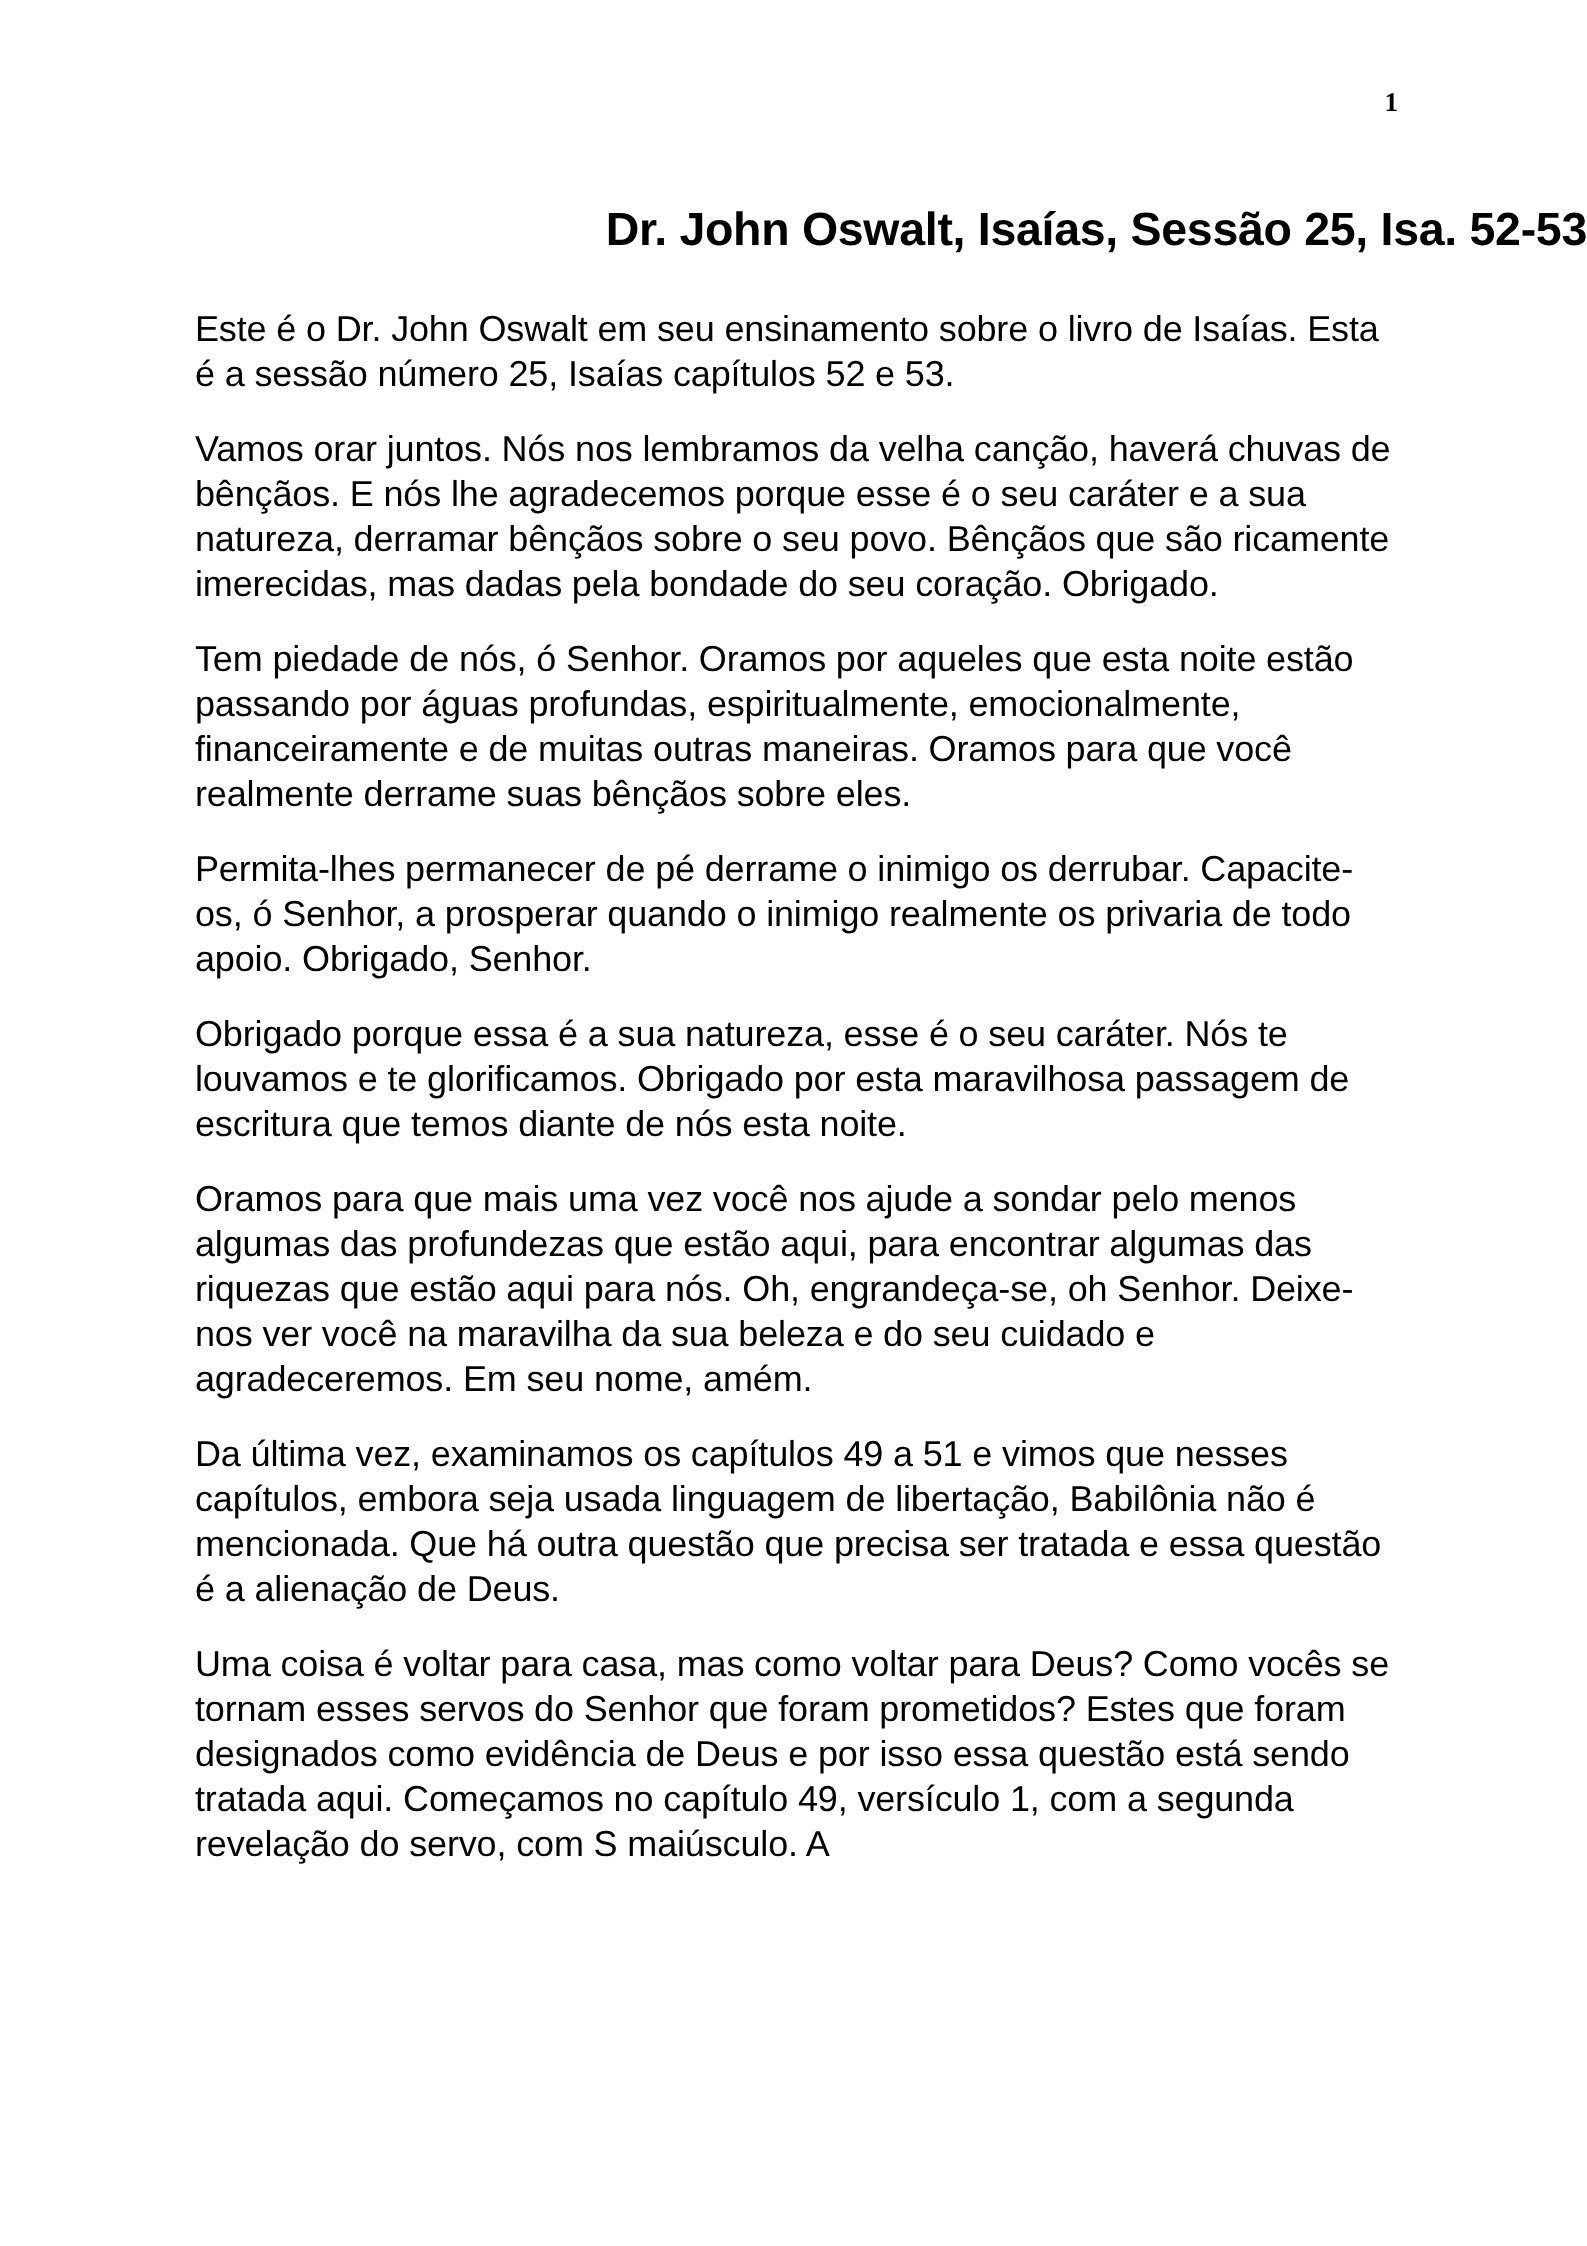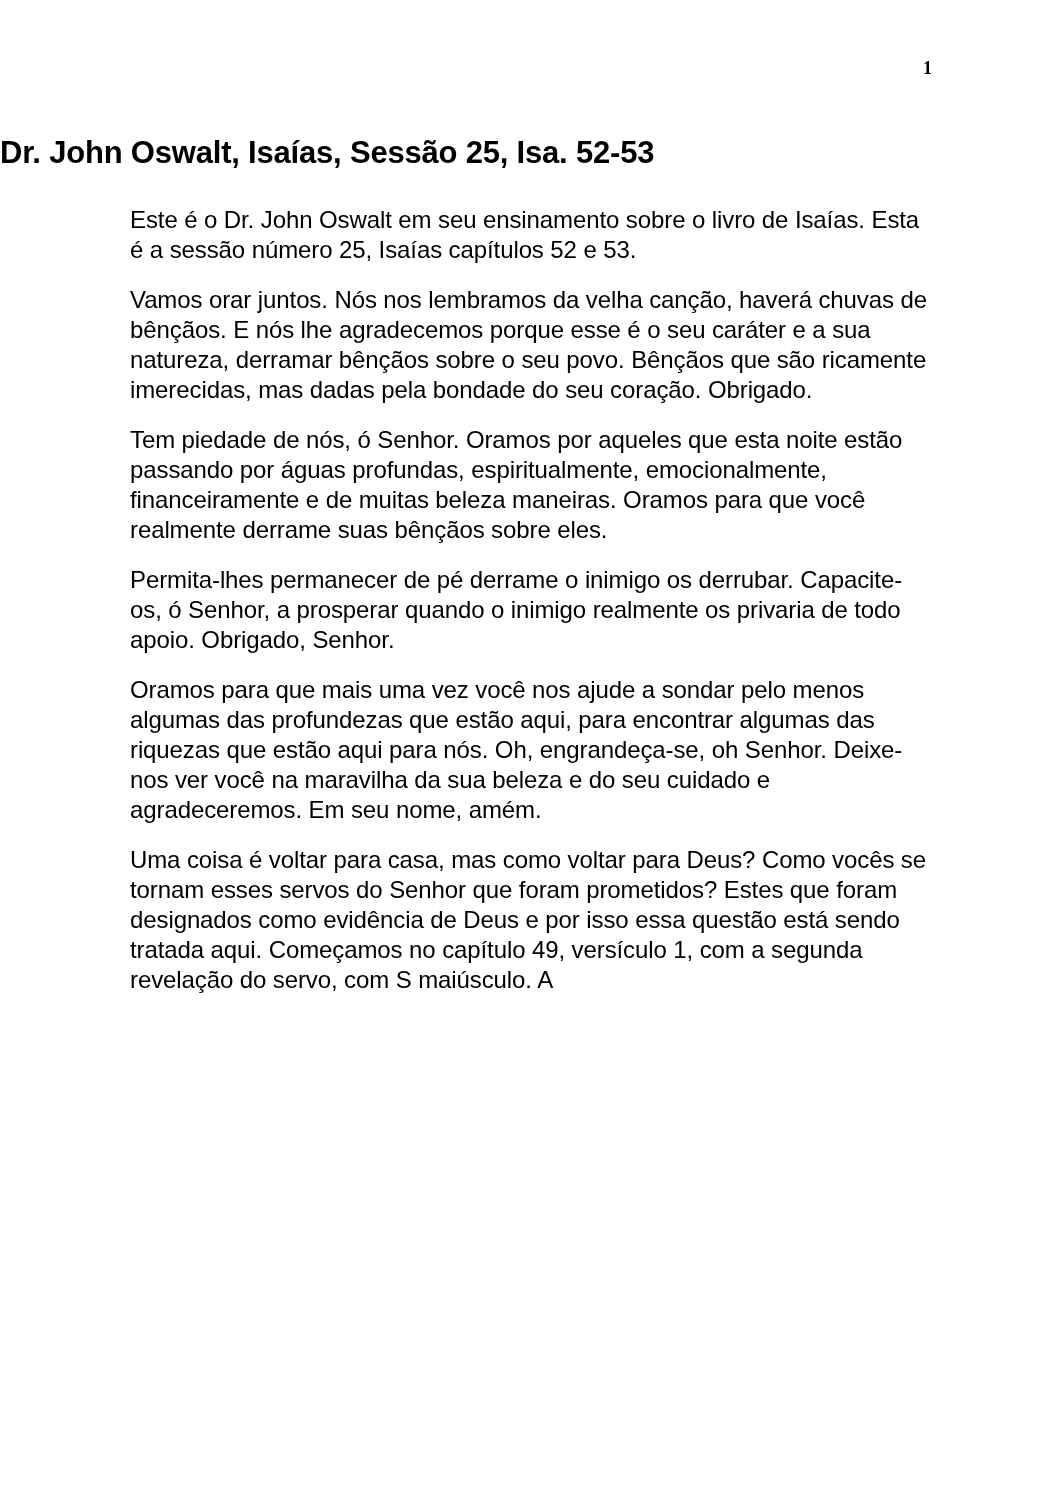--- a/index.html
+++ b/index.html
@@ -24,21 +24,21 @@
     position: absolute;
     top: 58px;
     right: 126px;
     font-family: "Liberation Serif", "DejaVu Serif", serif;
     font-size: 18px;
     font-weight: bold;
     color: #000000;
   }
   .title-block {
     margin: 130px 0 0 0;
-    text-align: left;
+    text-align: right;
   }
   .title-line {
     display: block;
     font-size: 31px;
     font-weight: bold;
     line-height: 45px;
     letter-spacing: -0.2px;
   }
   .doc-body {
     margin: 30px 128px 0 130px;
@@ -59,19 +59,21 @@
 
   <div class="page-number">1</div>
 
   <div class="title-block">
     <span class="title-line">Dr. John Oswalt, Isaías, Sessão 25, Isa. 52-53</span>
   </div>
 
   <div class="doc-body">
     <p>Este é o Dr. John Oswalt em seu ensinamento sobre o livro de Isaías. Esta é a sessão número 25, Isaías capítulos 52 e 53.</p>
     <p>Vamos orar juntos. Nós nos lembramos da velha canção, haverá chuvas de bênçãos. E nós lhe agradecemos porque esse é o seu caráter e a sua natureza, derramar bênçãos sobre o seu povo. Bênçãos que são ricamente imerecidas, mas dadas pela bondade do seu coração. Obrigado.</p>
-    <p>Tem piedade de nós, ó Senhor. Oramos por aqueles que esta noite estão passando por águas profundas, espiritualmente, emocionalmente, financeiramente e de muitas beleza maneiras. Oramos para que você realmente derrame suas bênçãos sobre eles.</p>
+    <p>Tem piedade de nós, ó Senhor. Oramos por aqueles que esta noite estão passando por águas profundas, espiritualmente, emocionalmente, financeiramente e de muitas outras maneiras. Oramos para que você realmente derrame suas bênçãos sobre eles.</p>
     <p>Permita-lhes permanecer de pé derrame o inimigo os derrubar. Capacite-os, ó Senhor, a prosperar quando o inimigo realmente os privaria de todo apoio. Obrigado, Senhor.</p>
+    <p>Obrigado porque essa é a sua natureza, esse é o seu caráter. Nós te louvamos e te glorificamos. Obrigado por esta maravilhosa passagem de escritura que temos diante de nós esta noite.</p>
     <p>Oramos para que mais uma vez você nos ajude a sondar pelo menos algumas das profundezas que estão aqui, para encontrar algumas das riquezas que estão aqui para nós. Oh, engrandeça-se, oh Senhor. Deixe-nos ver você na maravilha da sua beleza e do seu cuidado e agradeceremos. Em seu nome, amém.</p>
+    <p>Da última vez, examinamos os capítulos 49 a 51 e vimos que nesses capítulos, embora seja usada linguagem de libertação, Babilônia não é mencionada. Que há outra questão que precisa ser tratada e essa questão é a alienação de Deus.</p>
     <p>Uma coisa é voltar para casa, mas como voltar para Deus? Como vocês se tornam esses servos do Senhor que foram prometidos? Estes que foram designados como evidência de Deus e por isso essa questão está sendo tratada aqui. Começamos no capítulo 49, versículo 1, com a segunda revelação do servo, com S maiúsculo. A</p>
   </div>
 
 </div>
 
 </body></html>

